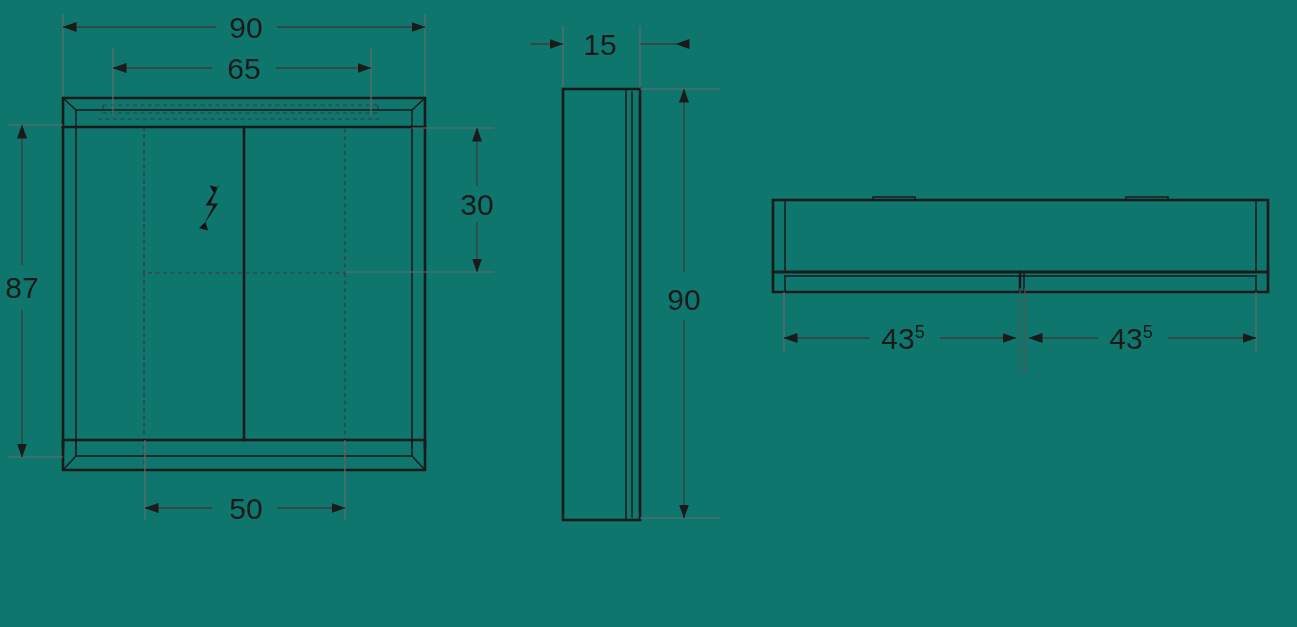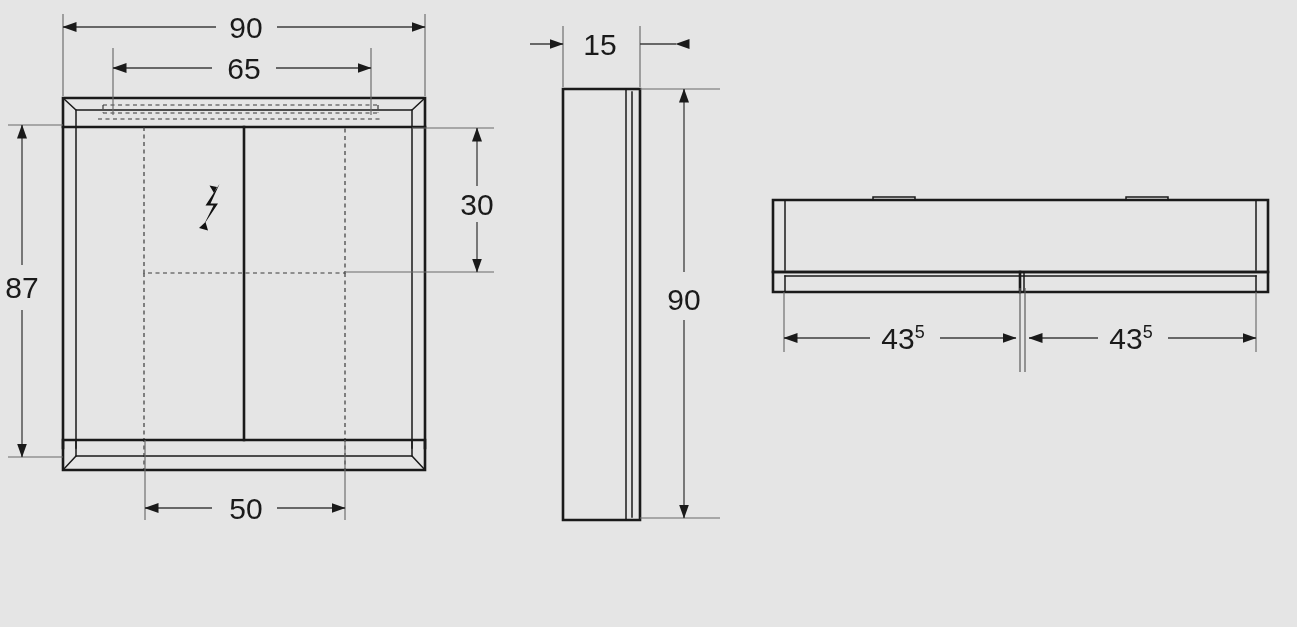--- a/index.html
+++ b/index.html
@@ -8,21 +8,21 @@
     padding: 0;
     background: #ffffff;
   }
   body {
     font-family: "Liberation Sans", sans-serif;
   }
   #sheet {
     position: relative;
     width: 1297px;
     height: 627px;
-    background: #e5e5e5;
+    background: #0f766e;
     overflow: hidden;
   }
   #drawing-svg {
     position: absolute;
     left: 0;
     top: 0;
     width: 1297px;
     height: 627px;
   }
   .dim-text {

